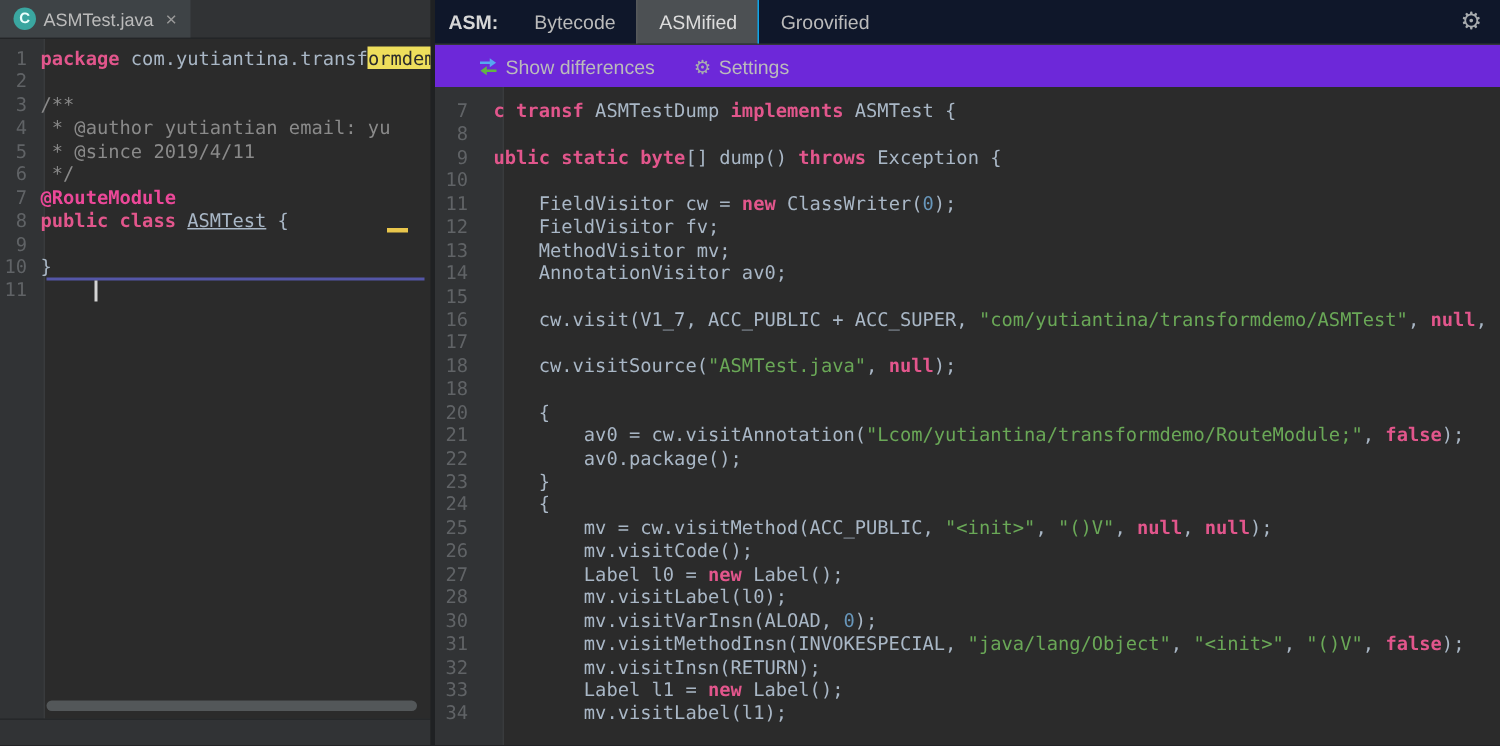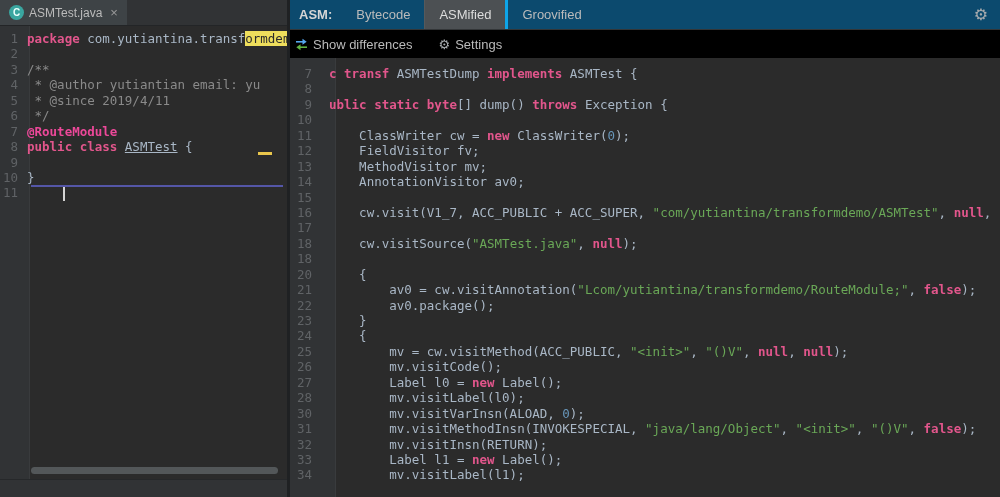--- a/index.html
+++ b/index.html
@@ -33,27 +33,27 @@
   .tk-hl  { background:#eede5c; color:#2b2b2b; }
   .caret-line-indicator { position:absolute; left:31px; right:4px; top:159px; height:2px; background:#5f61c7; opacity:.8; }
   .caret { position:absolute; left:63px; top:161px; width:1.5px; height:14px; background:#d4d4d4; }
   .yellow-marker { position:absolute; left:258px; top:126px; width:14px; height:3px; background:#e9c64c; }
   .hscrollbar { position:absolute; left:31px; right:9px; bottom:5px; height:7px; border-radius:4px; background:#5b5f61; opacity:.85; }
   .left-bottom { height:18px; background:#313335; border-top:1px solid #26282a; flex-shrink:0; }
   
   .divider { width:3px; height:100%; background:#1f2123; cursor:col-resize; flex-shrink:0; }
   
   .right-panel { flex:1; height:100%; display:flex; flex-direction:column; background:#2b2b2b; min-width:0; }
-  .asm-header { height:30px; background:#0c4a6e; display:flex; align-items:stretch; border-bottom:1px solid #333638; padding-left:9px; flex-shrink:0; }
+  .asm-header { height:30px; background:#0f172a; display:flex; align-items:stretch; border-bottom:1px solid #333638; padding-left:9px; flex-shrink:0; }
   .asm-title { font-size:13px; font-weight:bold; color:#d6d6d6; align-self:center; margin-right:10px; }
   .asm-tab { display:flex; align-items:center; padding:0 14px; font-size:13px; color:#bbbbbb; cursor:pointer; }
-  .asm-tab.selected { background:#4c5053; color:#dddddd; border-left:1px solid #56595b; border-right:3px solid #0ea5e9; }
+  .asm-tab.selected { background:#4c5053; color:#dddddd; border-left:1px solid #56595b; border-right:1px solid #0ea5e9; }
   .spacer { flex:1; }
   .gear { color:#a7abae; font-size:16px; line-height:1; align-self:center; margin-right:12px; cursor:pointer; }
-  .asm-toolbar { height:28px; background:#000000; display:flex; align-items:center; gap:16px; padding-left:0; flex-shrink:0; }
+  .asm-toolbar { height:28px; background:#6d28d9; display:flex; align-items:center; gap:16px; padding-left:24px; flex-shrink:0; }
   .toolbar-btn { display:flex; align-items:center; gap:5px; color:#bbbbbb; font-size:13px; padding:2px 5px; cursor:pointer; border-radius:3px; }
   .gear.small { font-size:13px; margin:0; align-self:center; }
   .diff-icon { display:inline-flex; }
   .asm-editor .pad { padding-top:8px; }
   .right-panel .gutter-col { width:46px; }
   .right-panel .ln { width:34px; padding-right:12px; }
   .right-panel .ctext { padding-left:5px; }
 </style>
 </head>
 <body>
@@ -166,21 +166,21 @@
           <div class="crow">
             <span class="ln">9</span>
             <span class="ctext"><span class="tk-kw">ublic static byte</span><span class="tk-d">[] dump() </span><span class="tk-kw">throws </span><span class="tk-d">Exception {</span></span>
           </div>
           <div class="crow">
             <span class="ln">10</span>
             <span class="ctext"></span>
           </div>
           <div class="crow">
             <span class="ln">11</span>
-            <span class="ctext"><span class="tk-d">    ClassWriter cw = </span><span class="tk-kw">new </span><span class="tk-d">ClassWriter(</span><span class="tk-num">0</span><span class="tk-d">);</span></span>
+            <span class="ctext"><span class="tk-d">    FieldVisitor cw = </span><span class="tk-kw">new </span><span class="tk-d">ClassWriter(</span><span class="tk-num">0</span><span class="tk-d">);</span></span>
           </div>
           <div class="crow">
             <span class="ln">12</span>
             <span class="ctext"><span class="tk-d">    FieldVisitor fv;</span></span>
           </div>
           <div class="crow">
             <span class="ln">13</span>
             <span class="ctext"><span class="tk-d">    MethodVisitor mv;</span></span>
           </div>
           <div class="crow">

